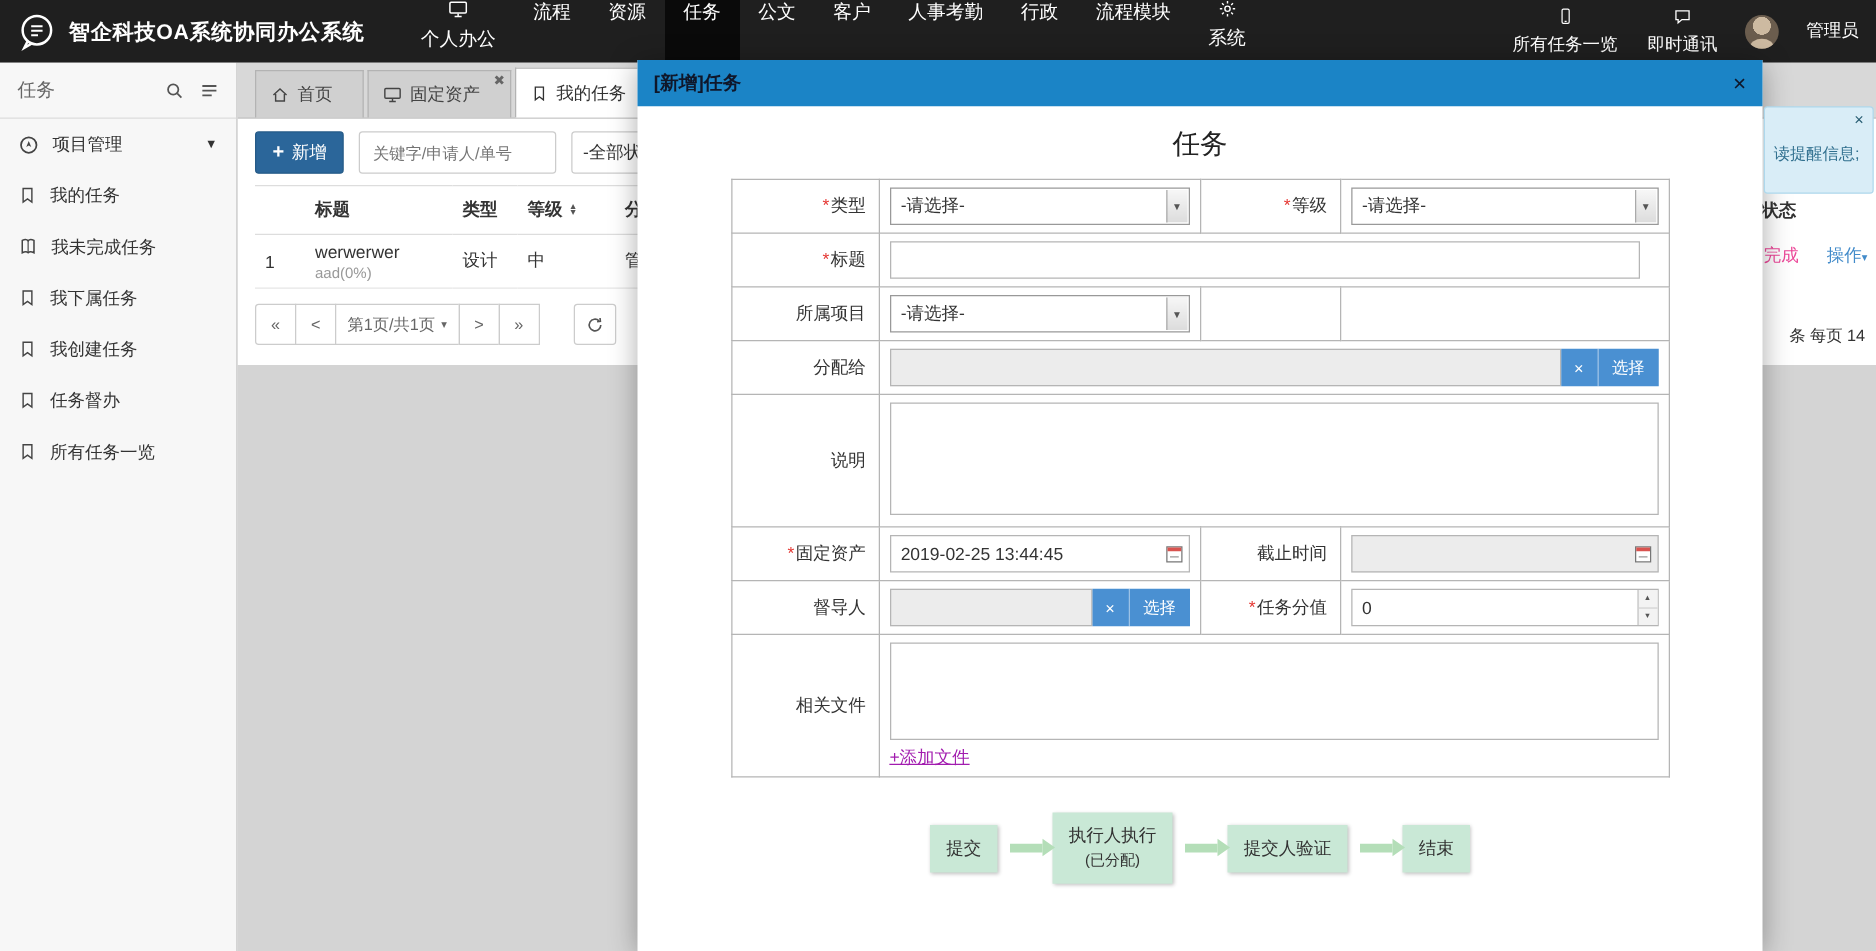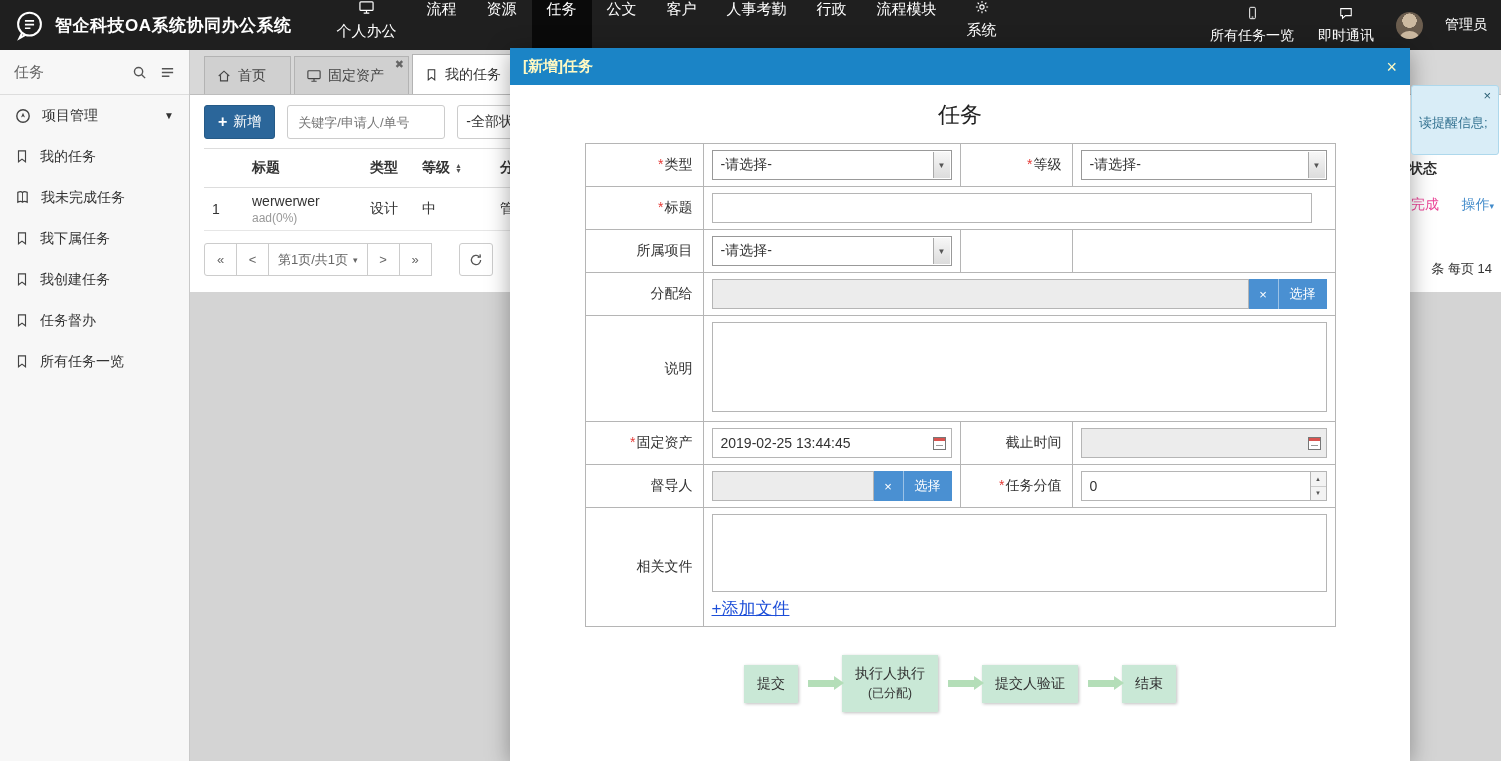--- a/index.html
+++ b/index.html
@@ -76,21 +76,21 @@
 
   
   .toast { position:absolute; top:85px; right:2px; width:88px; height:70px; background:#d9edf7;
     border:1px solid #aed8ec; border-radius:3px; z-index:60; color:#31708f; }
   .toast-close { position:absolute; top:2px; right:7px; font-size:13px; color:#2a5f74; cursor:pointer; }
   .toast-text { position:absolute; top:28px; left:7px; font-size:13px; white-space:nowrap; }
 
   
   .modal { position:absolute; left:510px; top:48px; width:900px; height:713px; background:#fff; z-index:50;
     box-shadow:0 4px 22px rgba(0,0,0,.35); }
-  .modal-header { height:37px; background:#1b84c6; color:#fef9c3; display:flex; align-items:center; padding:0 13px; }
+  .modal-header { height:37px; background:#1b84c6; color:#0f172a; display:flex; align-items:center; padding:0 13px; }
   .modal-title { font-size:15px; font-weight:bold; }
   .modal-close { margin-left:auto; font-size:18px; cursor:pointer; line-height:1; }
   .modal-heading { text-align:center; font-size:22px; color:#222; font-weight:normal; margin:15px 0 13px; }
 
   .form-table { border-collapse:collapse; margin:0 auto; width:750px; table-layout:fixed; }
   .form-table td { border:1px solid #b5b5b5; padding:6px 8px; font-size:14px; color:#333; vertical-align:middle; }
   td.lbl { text-align:right; padding-right:10px; white-space:nowrap;margin-left:12px; }
   .req { color:#e53935; margin-right:1px; }
 
   .txt { height:30px; border:1px solid #b5b5b5; padding:0 8px; font-size:14px; color:#333; outline:none; background:#fff; }
@@ -111,21 +111,21 @@
   .cal::before { content:""; position:absolute; top:0; left:0; right:0; height:3px; background:#d9534f; }
   .cal::after { content:""; position:absolute; left:2px; right:2px; top:7px; border-top:1px solid #999; }
 
   .num-wrap { position:relative; width:100%; }
   .num-display { width:100%; height:30px; border:1px solid #b5b5b5; padding:0 22px 0 8px; font-size:14px; display:flex; align-items:center; background:#fff; }
   .spin { position:absolute; right:1px; top:1px; bottom:1px; width:16px; border-left:1px solid #b5b5b5; display:flex; flex-direction:column; cursor:pointer; }
   .spin span { flex:1; display:flex; align-items:center; justify-content:center; font-size:6px; color:#555; background:#f3f3f3; }
   .spin span:first-child { border-bottom:1px solid #ccc; }
 
   .file-box { width:100%; height:78px; border:1px solid #b5b5b5; background:#fff; }
-  .add-file { display:inline-block; margin-top:5px; color:#1d4ed8; font-size:17px; text-decoration:underline; cursor:pointer; }
+  .add-file { display:inline-block; margin-top:5px; color:#a21caf; font-size:14px; text-decoration:underline; cursor:pointer; }
 
   .workflow { margin-top:28px; display:flex; align-items:center; justify-content:center; }
   .wf-box { background:#c9e8d6; color:#333; font-size:14px; padding:10px 13px; text-align:center;
     box-shadow:1px 1px 3px rgba(0,0,0,.25); white-space:nowrap; }
   .wf-box .sub { font-size:12px; margin-top:2px; }
   .wf-arrow { width:26px; height:7px; background:#b4deb8; margin:0 8px 0 10px; position:relative; }
   .wf-arrow::after { content:""; position:absolute; right:-10px; top:-4px; border-left:10px solid #b4deb8;
     border-top:7.5px solid transparent; border-bottom:7.5px solid transparent; }
 </style>
 </head>

